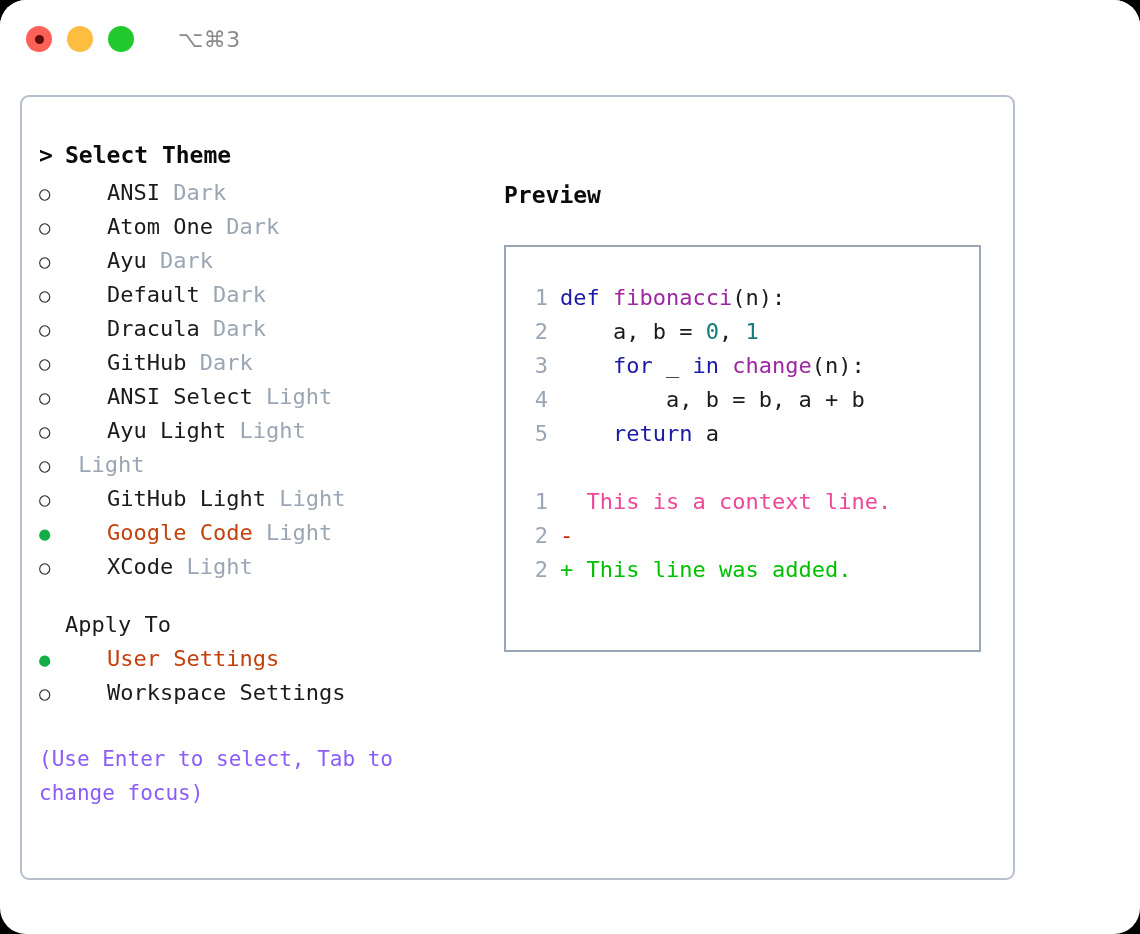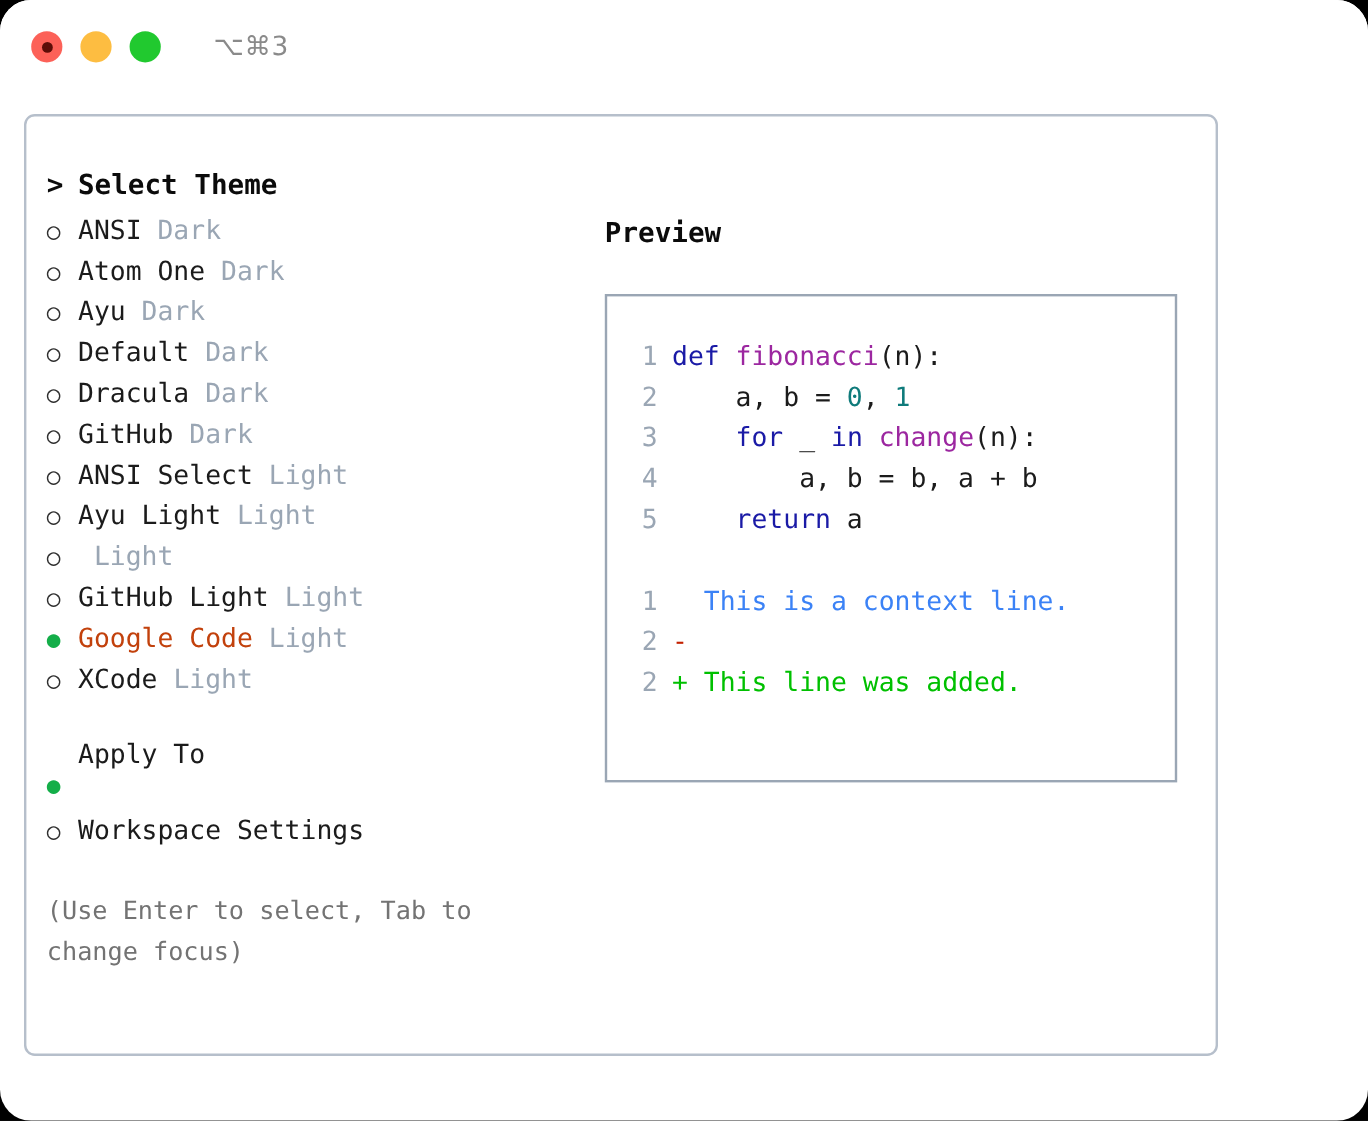--- a/index.html
+++ b/index.html
@@ -98,52 +98,52 @@
   .bullet {
     width: 26px;
     flex: none;
     font-size: 19px;
     color: #2f2f2f;
     line-height: 1;
   }
   .bullet.sel { color: #14ae49; font-size: 19px; }
   .bullet.blank { color: transparent; }
 
-  .label { color: #1b1b1b; }
+  .label { color: #1b1b1b; margin-left: 42px; }
   .label.sel { color: #c2410c; }
   .suffix { color: #9aa6b4; }
 
   .header-row {
     display: flex;
     align-items: baseline;
     height: 38px;
     font-size: 23px;
     font-weight: bold;
     color: #0b0b0b;
     white-space: pre;
   }
   .header-caret { width: 26px; flex: none; font-weight: bold; }
 
   .group-title {
     display: flex;
-    align-items: center;
+    align-items: flex-start;
     height: 34px;
     font-size: 22px;
     color: #1b1b1b;
     white-space: pre;
   }
 
   #spacer-1 { height: 24px; }
   #spacer-2 { height: 28px; }
 
   #hint {
     width: 410px;
     font-size: 21px;
     line-height: 34px;
-    color: #737373;
+    color: #8b5cf6;
     white-space: pre-wrap;
   }
 
   
   #right-col {
     position: absolute;
     left: 465px;
     top: 0;
     width: 490px;
   }
@@ -177,21 +177,21 @@
     text-align: right;
     margin-right: 12px;
     color: #9aa6b4;
   }
   .blank-line { height: 34px; }
 
   .kw   { color: #1a1aa6; }
   .fn   { color: #9c27a0; }
   .num  { color: #0f7b7b; }
   .pl   { color: #1b1b1b; }
-  .ctx  { color: #3b82f6; }
+  .ctx  { color: #ec4899; }
   .del  { color: #c42100; }
   .add  { color: #00c000; }
 </style>
 </head>
 <body>
 
 <div id="page">
 
   <div id="titlebar">
     <div class="dot dot-red">
@@ -228,21 +228,21 @@
           </div>
 
         <div id="spacer-1"></div>
 
         <div class="group-title">
           <span class="bullet blank">○</span>
           <span>Apply To</span>
         </div>
 
         <div id="apply-list">
-            <div class="row"><span class="bullet sel">●</span></div>
+            <div class="row"><span class="bullet sel">●</span><span class="label sel">User Settings</span></div>
             <div class="row"><span class="bullet">○</span><span class="label">Workspace Settings</span></div>
           </div>
 
         <div id="spacer-2"></div>
 
         <div id="hint">(Use Enter to select, Tab to change focus)</div>
       </div>
 
       <div id="right-col">
         <div id="preview-title">Preview</div>

